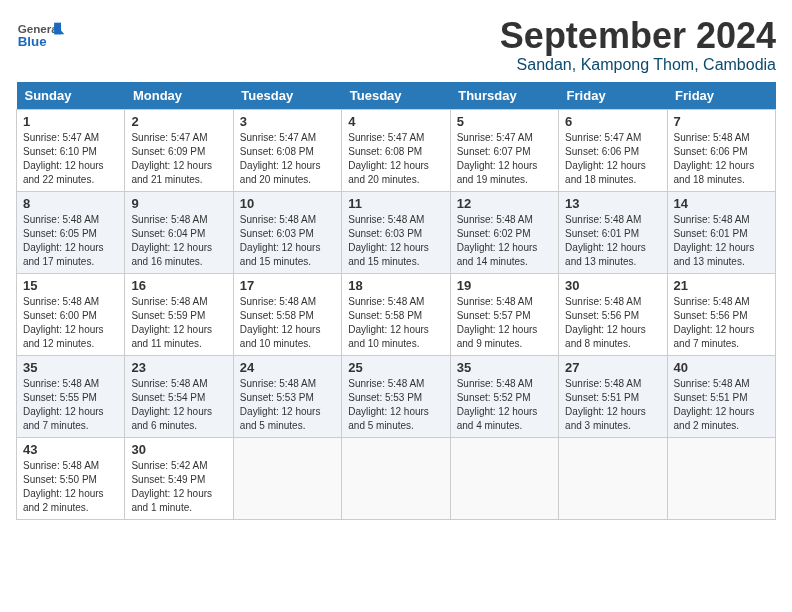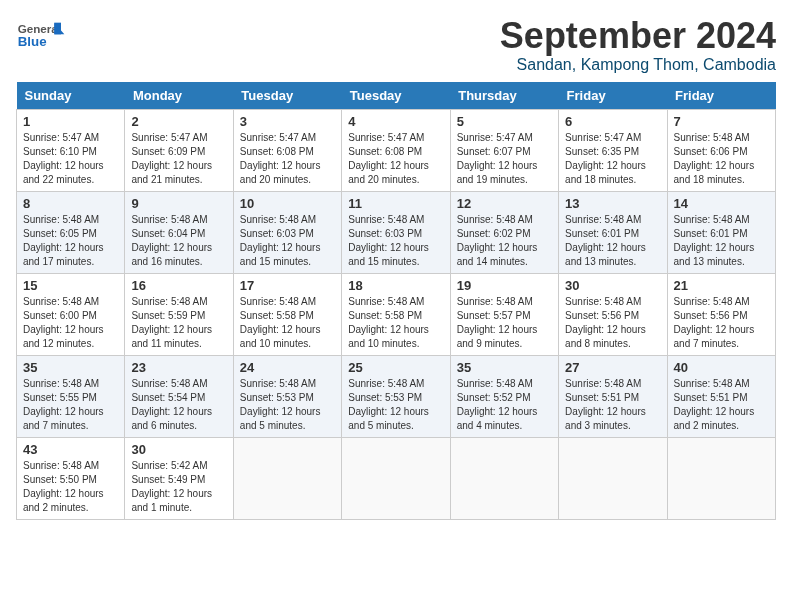--- a/index.html
+++ b/index.html
@@ -135,21 +135,21 @@
         </td>
         <td>
           <span class="day-num">5</span>
           <div class="day-info">Sunrise: 5:47 AM
 Sunset: 6:07 PM
 Daylight: 12 hours and 19 minutes.</div>
         </td>
         <td>
           <span class="day-num">6</span>
           <div class="day-info">Sunrise: 5:47 AM
-Sunset: 6:35 PM
+Sunset: 6:06 PM
 Daylight: 12 hours and 18 minutes.</div>
         </td>
         <td>
           <span class="day-num">7</span>
           <div class="day-info">Sunrise: 5:48 AM
 Sunset: 6:06 PM
 Daylight: 12 hours and 18 minutes.</div>
         </td>
       </tr>
       <tr class="row-shade">

